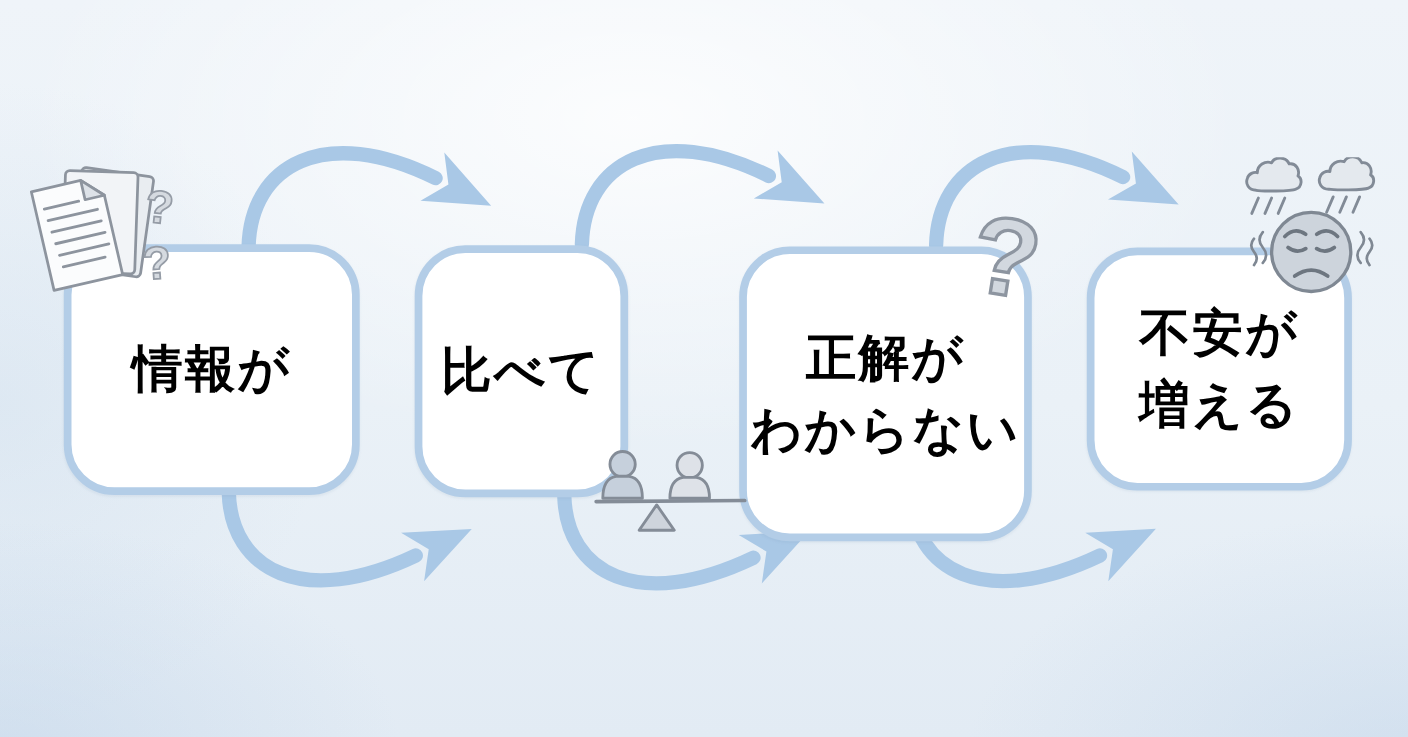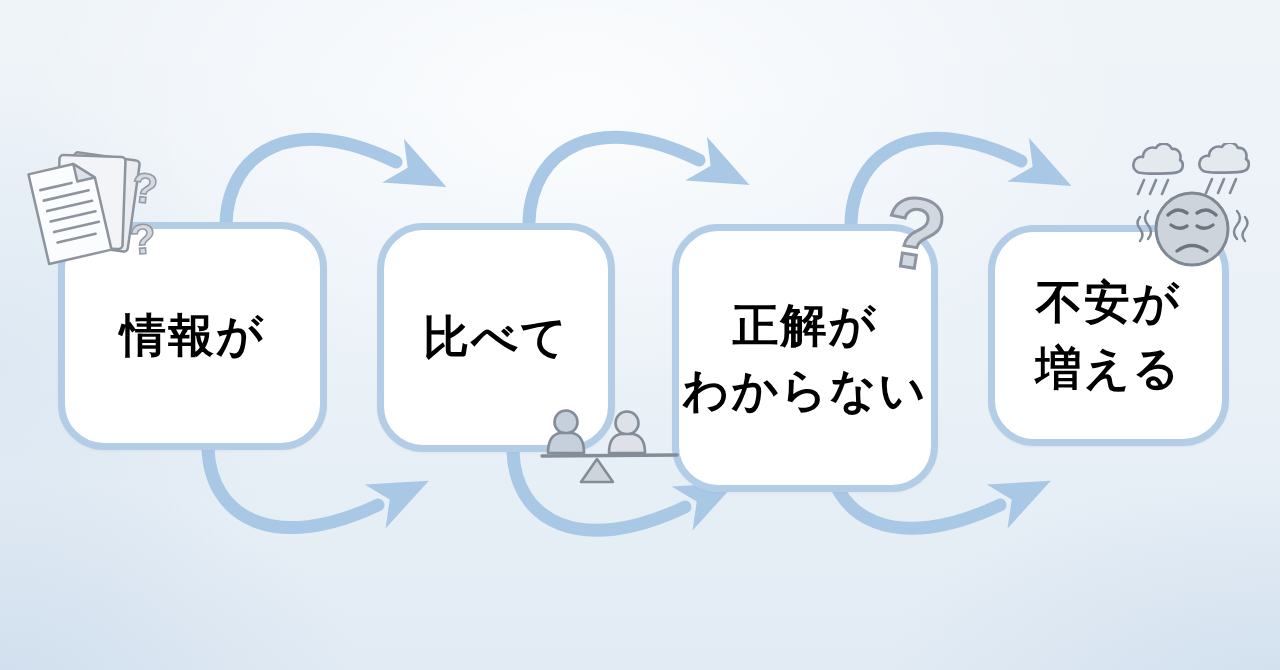--- a/index.html
+++ b/index.html
@@ -34,21 +34,21 @@
     justify-content: center;
     color: #000000;
     font-weight: bold;
     font-size: 46px;
     line-height: 1.42;
     letter-spacing: 2px;
     text-align: center;
     box-shadow: 0 1px 2px rgba(120,150,180,0.10);
   }
   .box-1 { left: 58px;  top: 222px; width: 269px; height: 228px; }
-  .box-2 { left: 377px; top: 223px; width: 238px; height: 229px; }
+  .box-2 { left: 377px; top: 223px; width: 194px; height: 229px; }
   .box-3 { left: 672px; top: 224px; width: 266px; height: 268px; }
   .box-4 { left: 988px; top: 225px; width: 241px; height: 221px; text-align: center; }
   .icon {
     position: absolute;
   }
   .icon-documents { left: 26px;  top: 150px; }
   .icon-balance   { left: 533px; top: 398px; }
   .icon-question  { left: 868px; top: 178px; }
   .icon-sadface   { left: 1118px; top: 143px; }
 </style>

